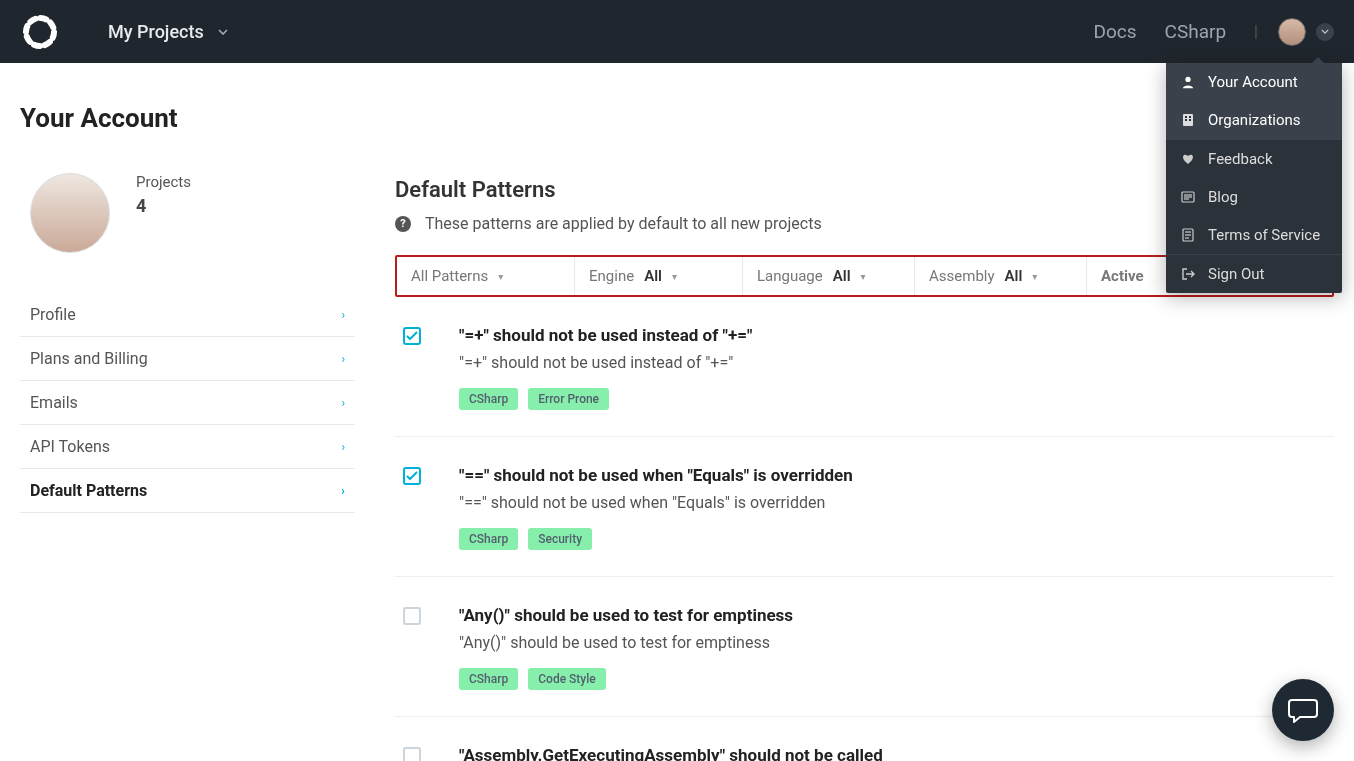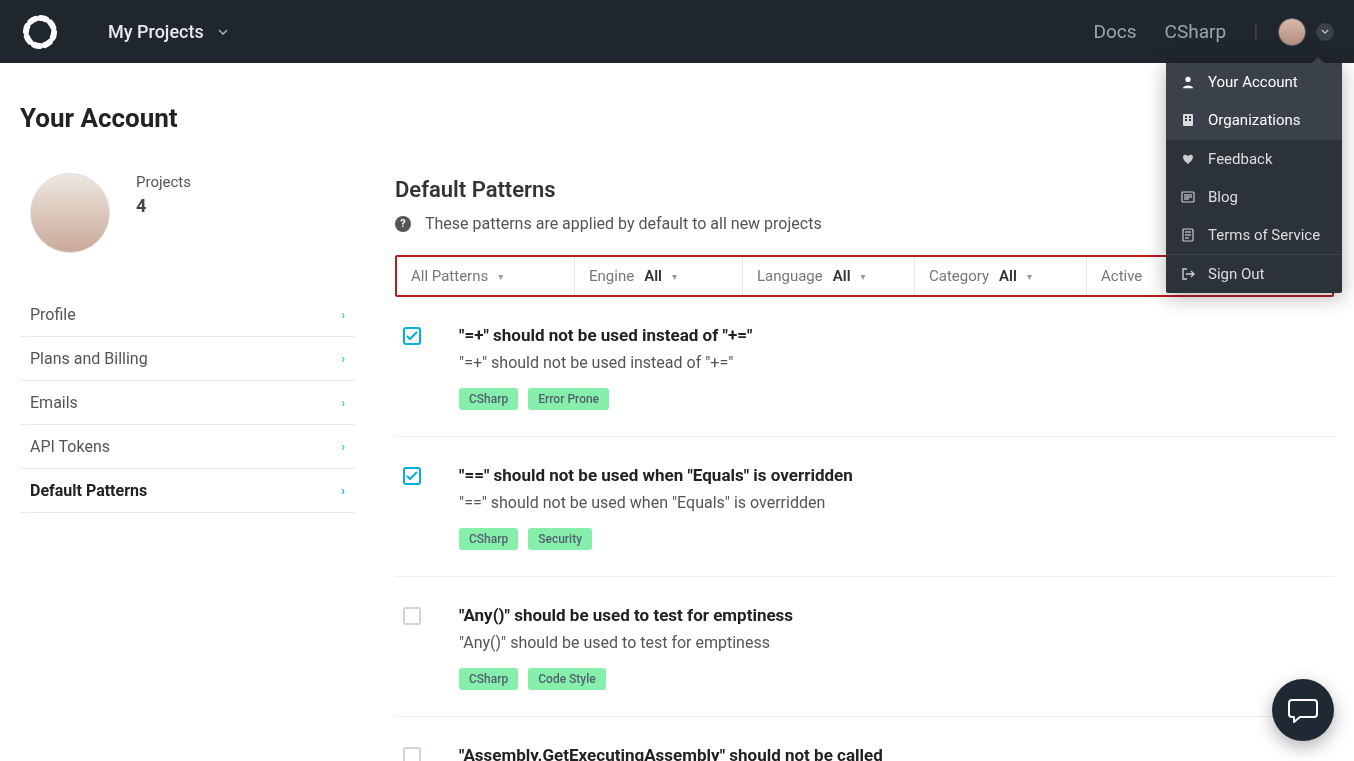--- a/index.html
+++ b/index.html
@@ -27,21 +27,21 @@
   .side-menu li.active { font-weight:700; color:#222;}
   .chev { color:#00b0d8; font-size:12px;}
 
   .main-col { flex:1; min-width:0;}
   .section-title { font-size:22px; font-weight:600; color:#333; margin-bottom:12px; margin-top:4px;}
   .section-sub { font-size:16px; color:#555; display:flex; align-items:center; gap:14px; margin-bottom:22px;}
   .info-icon { width:16px; height:16px; border-radius:50%; background:#555; color:#fff; font-size:11px; font-weight:700; display:flex; align-items:center; justify-content:center;}
 
   .filter-bar { display:flex; border:2px solid #b91c1c; border-radius:2px; overflow:hidden; white-space:nowrap;}
   .filter-cell { padding:10px 14px; border-right:1px solid #e6e9ed; display:flex; align-items:center; gap:10px; font-size:15px; color:#777; cursor:pointer;}
-  .filter-cell:last-child { border-right:none;}
+  .filter-cell:last-child { border-right:none;font-weight:bold;}
   .filter-val { color:#333; font-weight:600;}
   .caret { font-size:10px; color:#999;}
 
   .pattern { display:flex; gap:38px; padding:28px 0 26px 8px; border-bottom:1px solid #eee;}
   .chk { width:18px; height:18px; border:2px solid #ccd4dc; border-radius:3px; margin-top:2px; flex-shrink:0; display:flex; align-items:center; justify-content:center; cursor:pointer;}
   .chk.checked { border-color:#00b0d8; }
   .chk.checked svg { display:block;}
   .chk svg { display:none; }
   .pat-title { font-size:17px; font-weight:700; color:#222; margin-bottom:8px;}
   .pat-desc { font-size:16px; color:#555; margin-bottom:16px;}
@@ -207,21 +207,21 @@
         <span>Engine</span>
         <span class="filter-val">All</span>
         <span class="caret">▾</span>
       </div>
       <div class="filter-cell" style="min-width:172px;">
         <span>Language</span>
         <span class="filter-val">All</span>
         <span class="caret">▾</span>
       </div>
       <div class="filter-cell" style="min-width:172px;">
-        <span>Category</span>
+        <span>Assembly</span>
         <span class="filter-val">All</span>
         <span class="caret">▾</span>
       </div>
       <div class="filter-cell">
         <span>Active</span>
       </div>
     </div>
 
     <div id="patterns-container">
         <div class="pattern">

